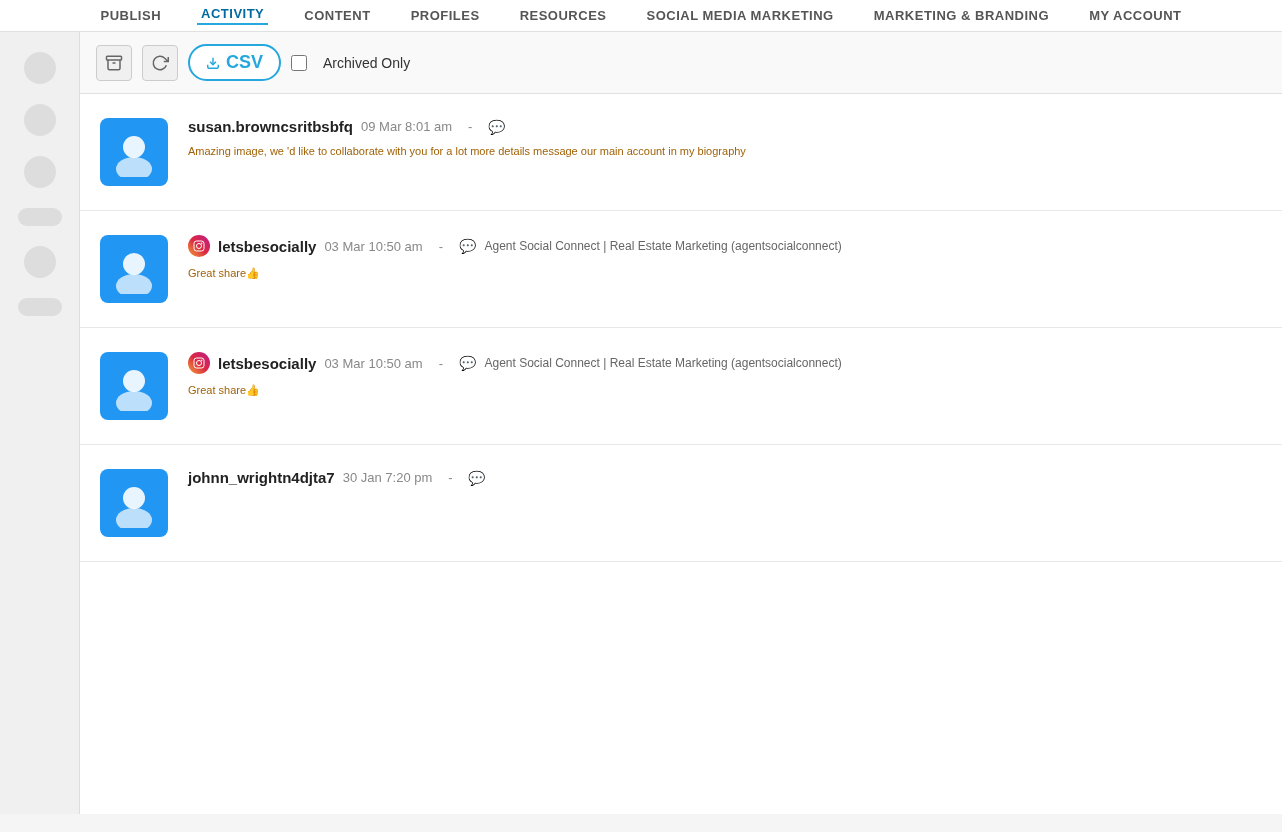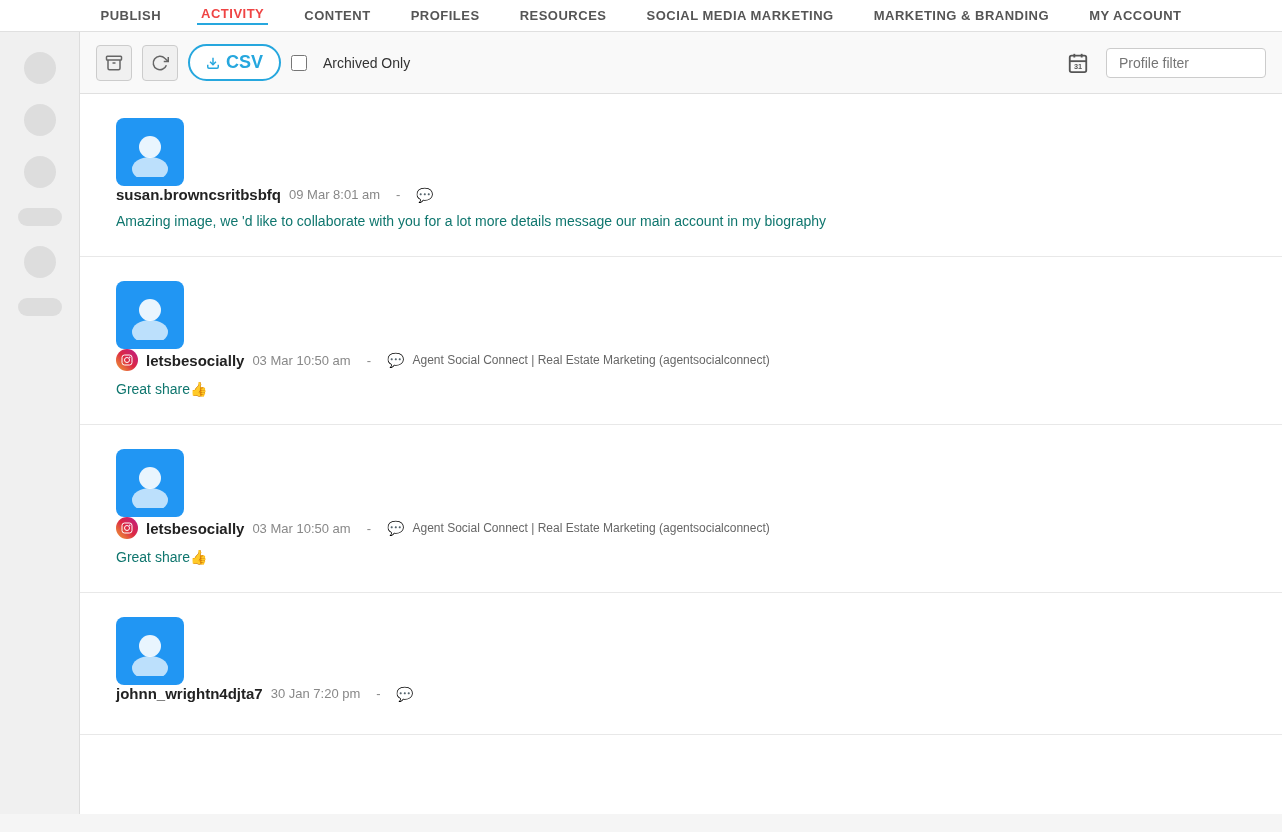--- a/index.html
+++ b/index.html
@@ -18,21 +18,21 @@
     .topnav a {
       text-decoration: none;
       font-size: 13px;
       font-weight: 700;
       letter-spacing: 0.5px;
       color: #555;
       text-transform: uppercase;
       padding: 0 4px;
     }
     .topnav a.active {
-      color: #ef4444;
+      color: #0369a1;
       border-bottom: 2px solid #26a7de;
       padding-bottom: 2px;
     }
 
     
     .layout {
       display: flex;
       min-height: calc(832px - 50px);
     }
     .sidebar {
@@ -140,24 +140,23 @@
     }
 
     
     .feed {
       flex: 1;
       padding: 0;
     }
     .feed-item {
       display: flex;
       align-items: flex-start;
-      padding: 24px 36px;
+      padding: 24px 20px;
       border-bottom: 1px solid #e8e8e8;
       background: #fff;
-      flex-direction: column;
     }
     .avatar {
       width: 68px;
       height: 68px;
       border-radius: 8px;
       background: #2196f3;
       display: flex;
       align-items: center;
       justify-content: center;
       flex-shrink: 0;
@@ -188,22 +187,22 @@
       color: #888;
       display: flex;
       align-items: center;
       gap: 16px;
     }
     .feed-source {
       font-size: 12px;
       color: #666;
     }
     .feed-text {
-      font-size: 14px;
-      color: #0f766e;
+      font-size: 11px;
+      color: #a16207;
       line-height: 1.5;
     }
     .platform-icon {
       width: 22px;
       height: 22px;
       border-radius: 50%;
       display: flex;
       align-items: center;
       justify-content: center;
       font-size: 12px;
@@ -265,32 +264,20 @@
           <path d="M21 15v4a2 2 0 01-2 2H5a2 2 0 01-2-2v-4"></path>
           <polyline points="7 10 12 15 17 10"></polyline>
           <line x1="12" y1="15" x2="12" y2="3"></line>
         </svg>
         <span>CSV</span>
       </button>
       <label class="archived-label">
         <input type="checkbox" style="">
         <span>Archived Only</span>
       </label>
-      <div class="toolbar-right">
-        <div class="calendar-icon-btn">
-          <svg width="22" height="22" viewBox="0 0 24 24" fill="none" stroke="#555" stroke-width="2">
-            <rect x="3" y="4" width="18" height="18" rx="2" ry="2"></rect>
-            <line x1="16" y1="2" x2="16" y2="6"></line>
-            <line x1="8" y1="2" x2="8" y2="6"></line>
-            <line x1="3" y1="10" x2="21" y2="10"></line>
-            <text x="12" y="19" text-anchor="middle" font-size="8" fill="#555" stroke="none" font-weight="bold">31</text>
-          </svg>
-        </div>
-        <input class="profile-filter-input" type="text" placeholder="Profile filter" style="">
-      </div>
     </div>
 
     <div class="feed">
 
       <div class="feed-item">
         <div class="avatar">
           <svg viewBox="0 0 50 50" fill="none" xmlns="http://www.w3.org/2000/svg">
             <circle cx="25" cy="20" r="11" fill="white" opacity="0.9"></circle>
             <ellipse cx="25" cy="42" rx="18" ry="12" fill="white" opacity="0.7"></ellipse>
           </svg>

